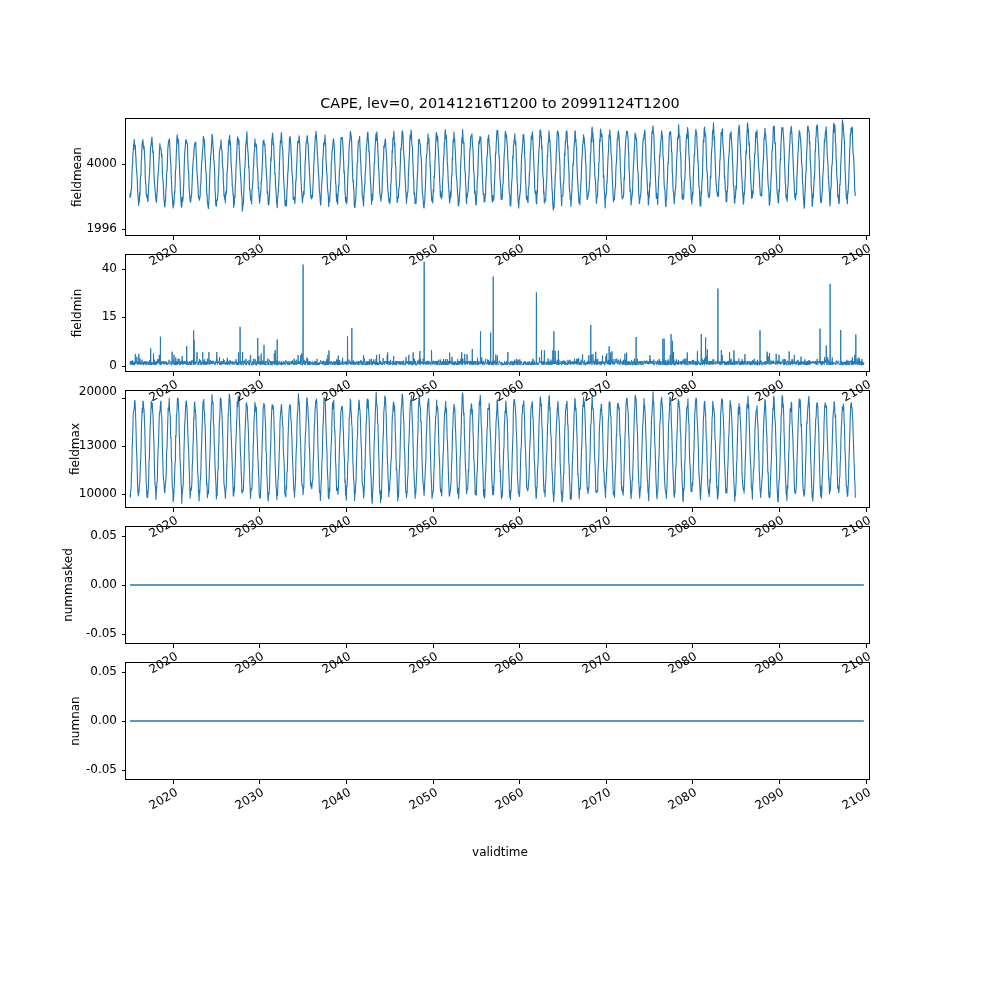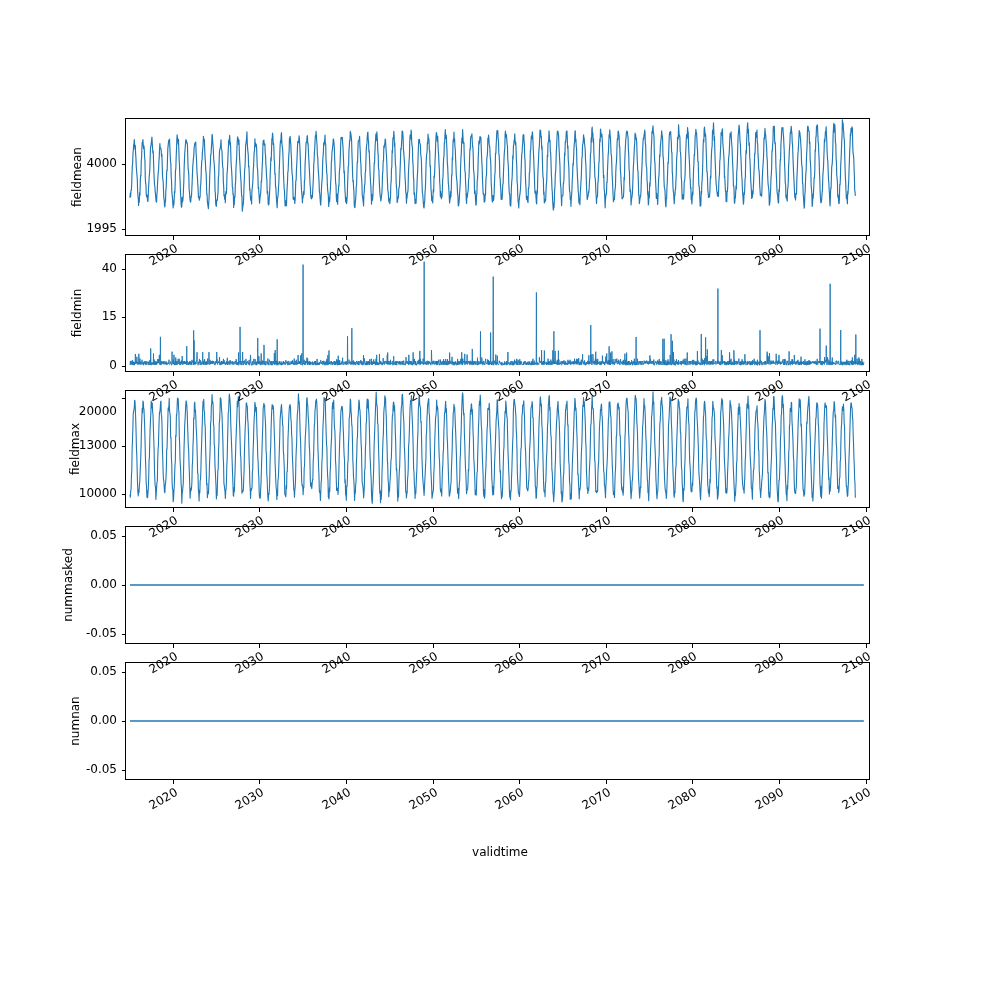--- a/index.html
+++ b/index.html
@@ -76,20 +76,21 @@
   .tick-mark {
     position: absolute;
     background: #000000;
   }
 </style>
 </head>
 <body>
 
 <div id="figure">
 
+  <div class="title">CAPE, lev=0, 20141216T1200 to 20991124T1200</div>
 
   <div class="panel" id="panel0" style="left:125px; top:118px; width:745px; height:118px;">
     <svg id="svg0" viewBox="0 0 745 118" preserveAspectRatio="none">
         <path d="M3.98 80.20L4.32 75.45L4.65 78.72L4.98 72.91L5.32 72.84L5.65 67.75L5.98 56.39L6.32 47.95L6.65 45.49L6.98 35.10L7.32 31.77L7.65 26.65L7.98 25.07L8.32 20.99L8.65 27.75L8.98 30.77L9.32 26.74L9.65 35.50L9.98 40.26L10.32 48.83L10.65 52.63L10.98 57.18L11.31 60.61L11.65 72.95L11.98 78.57L12.31 80.54L12.65 88.01L12.98 79.80L13.31 84.70L13.65 74.80L13.98 77.71L14.31 64.62L14.65 57.34L14.98 58.03L15.31 42.52L15.65 38.89L15.98 28.34L16.31 23.45L16.65 23.44L16.98 21.02L17.31 27.11L17.65 30.09L17.98 27.22L18.31 30.54L18.64 38.69L18.98 42.13L19.31 58.74L19.64 65.37L19.98 66.66L20.31 76.97L20.64 78.74L20.98 79.79L21.31 77.38L21.64 83.73L21.98 83.84L22.31 78.01L22.64 68.74L22.98 64.32L23.31 57.82L23.64 55.08L23.98 48.17L24.31 36.58L24.64 27.92L24.98 27.73L25.31 24.82L25.64 21.96L25.98 18.31L26.31 24.00L26.64 30.21L26.97 34.57L27.31 32.68L27.64 43.23L27.97 54.18L28.31 61.46L28.64 66.86L28.97 68.91L29.31 74.37L29.64 76.98L29.97 81.70L30.31 84.13L30.64 84.65L30.97 76.76L31.31 73.96L31.64 65.01L31.97 59.37L32.31 54.76L32.64 51.68L32.97 43.69L33.31 39.08L33.64 31.17L33.97 24.98L34.30 29.58L34.64 29.59L34.97 29.77L35.30 31.57L35.64 38.04L35.97 35.59L36.30 46.80L36.64 58.79L36.97 61.31L37.30 64.02L37.64 73.58L37.97 81.62L38.30 81.80L38.64 88.34L38.97 89.40L39.30 84.79L39.64 83.01L39.97 72.10L40.30 70.00L40.64 57.74L40.97 52.03L41.30 52.44L41.63 39.16L41.97 29.57L42.30 27.16L42.63 22.87L42.97 21.46L43.30 23.76L43.63 20.43L43.97 29.01L44.30 36.40L44.63 43.06L44.97 45.15L45.30 58.43L45.63 62.20L45.97 73.87L46.30 77.68L46.63 80.45L46.97 87.01L47.30 90.37L47.63 83.42L47.97 87.35L48.30 81.48L48.63 73.58L48.96 75.26L49.30 66.22L49.63 52.20L49.96 50.84L50.30 38.98L50.63 30.92L50.96 20.81L51.30 16.13L51.63 20.08L51.96 20.22L52.30 25.44L52.63 20.97L52.96 30.83L53.30 41.70L53.63 46.82L53.96 57.98L54.30 64.24L54.63 75.35L54.96 79.60L55.30 86.97L55.63 89.76L55.96 89.05L56.29 79.75L56.63 84.19L56.96 83.23L57.29 79.59L57.63 71.13L57.96 64.08L58.29 50.48L58.63 40.74L58.96 33.90L59.29 29.96L59.63 25.37L59.96 21.24L60.29 21.18L60.63 22.36L60.96 24.47L61.29 24.15L61.63 26.55L61.96 39.90L62.29 49.90L62.63 52.72L62.96 57.35L63.29 71.47L63.62 74.32L63.96 79.45L64.29 82.79L64.62 84.64L64.96 83.61L65.29 78.32L65.62 79.41L65.96 72.22L66.29 65.18L66.62 56.57L66.96 47.97L67.29 44.34L67.62 40.03L67.96 37.26L68.29 29.48L68.62 27.40L68.96 24.99L69.29 24.57L69.62 23.88L69.96 23.40L70.29 34.62L70.62 39.38L70.95 48.03L71.29 55.77L71.62 59.37L71.95 65.88L72.29 71.50L72.62 79.25L72.95 80.44L73.29 79.92L73.62 82.55L73.95 78.77L74.29 79.46L74.62 67.88L74.95 67.15L75.29 59.33L75.62 48.81L75.95 42.92L76.29 41.44L76.62 33.91L76.95 30.81L77.29 26.38L77.62 17.51L77.95 20.22L78.28 21.85L78.62 20.96L78.95 32.04L79.28 39.46L79.62 43.63L79.95 52.41L80.28 53.73L80.62 62.61L80.95 76.54L81.28 76.28L81.62 84.13L81.95 86.45L82.28 88.82L82.62 91.21L82.95 86.04L83.28 80.25L83.62 69.41L83.95 58.00L84.28 50.68L84.62 44.76L84.95 36.14L85.28 35.90L85.62 28.43L85.95 24.67L86.28 15.70L86.61 16.79L86.95 23.47L87.28 27.50L87.61 32.38L87.95 41.48L88.28 43.63L88.61 48.00L88.95 55.73L89.28 73.06L89.61 75.25L89.95 85.91L90.28 88.48L90.61 88.64L90.95 82.43L91.28 82.90L91.61 82.55L91.95 77.89L92.28 74.83L92.61 59.61L92.95 57.62L93.28 46.88L93.61 35.68L93.94 31.31L94.28 30.21L94.61 28.90L94.94 26.01L95.28 21.19L95.61 30.27L95.94 30.85L96.28 32.55L96.61 43.28L96.94 49.10L97.28 49.58L97.61 64.13L97.94 68.70L98.28 78.24L98.61 77.86L98.94 81.64L99.28 77.11L99.61 85.22L99.94 76.08L100.28 73.53L100.61 76.13L100.94 70.47L101.27 55.70L101.61 52.88L101.94 46.65L102.27 37.05L102.61 29.69L102.94 21.70L103.27 26.66L103.61 20.69L103.94 16.68L104.27 23.21L104.61 23.81L104.94 29.07L105.27 42.50L105.61 48.52L105.94 52.97L106.27 59.32L106.61 68.99L106.94 69.40L107.27 76.84L107.61 76.33L107.94 89.95L108.27 81.84L108.60 87.01L108.94 78.42L109.27 79.54L109.60 67.24L109.94 63.71L110.27 50.51L110.60 44.31L110.94 39.12L111.27 29.09L111.60 21.83L111.94 18.17L112.27 21.05L112.60 20.17L112.94 25.95L113.27 21.53L113.60 32.15L113.94 41.24L114.27 46.37L114.60 53.10L114.94 58.53L115.27 62.50L115.60 70.62L115.93 78.41L116.27 78.44L116.60 93.81L116.93 90.74L117.27 87.93L117.60 86.79L117.93 81.70L118.27 69.90L118.60 62.21L118.93 51.65L119.27 49.32L119.60 42.14L119.93 26.55L120.27 25.47L120.60 22.31L120.93 18.92L121.27 12.92L121.60 24.62L121.93 29.84L122.27 33.42L122.60 36.58L122.93 48.87L123.26 48.12L123.60 56.41L123.93 71.94L124.26 71.14L124.60 77.10L124.93 80.94L125.26 83.19L125.60 78.97L125.93 86.47L126.26 73.35L126.60 70.17L126.93 66.86L127.26 62.31L127.60 51.34L127.93 48.50L128.26 38.34L128.60 33.36L128.93 31.46L129.26 20.14L129.60 28.06L129.93 24.61L130.26 25.96L130.59 25.86L130.93 28.58L131.26 38.45L131.59 48.66L131.93 51.08L132.26 58.17L132.59 70.56L132.93 69.45L133.26 75.60L133.59 80.01L133.93 85.54L134.26 81.93L134.59 78.05L134.93 76.31L135.26 72.63L135.59 63.05L135.93 63.74L136.26 56.13L136.59 48.00L136.93 41.31L137.26 27.44L137.59 22.08L137.92 23.26L138.26 21.52L138.59 26.32L138.92 25.13L139.26 25.50L139.59 34.21L139.92 37.10L140.26 45.87L140.59 50.89L140.92 58.44L141.26 62.18L141.59 75.49L141.92 73.25L142.26 76.80L142.59 86.58L142.92 87.40L143.26 86.89L143.59 81.16L143.92 76.33L144.26 68.16L144.59 55.81L144.92 49.22L145.26 39.19L145.59 42.28L145.92 31.65L146.25 20.01L146.59 20.17L146.92 14.37L147.25 17.02L147.59 26.00L147.92 24.35L148.25 28.48L148.59 41.20L148.92 43.84L149.25 56.28L149.59 55.39L149.92 69.21L150.25 69.23L150.59 76.42L150.92 81.56L151.25 86.43L151.59 90.25L151.92 80.02L152.25 79.78L152.59 75.81L152.92 69.76L153.25 64.67L153.58 53.65L153.92 45.00L154.25 34.79L154.58 26.16L154.92 21.84L155.25 24.21L155.58 15.82L155.92 13.92L156.25 23.29L156.58 27.49L156.92 29.31L157.25 34.23L157.58 43.73L157.92 56.65L158.25 63.78L158.58 70.97L158.92 73.18L159.25 82.46L159.58 88.51L159.92 88.30L160.25 85.47L160.58 82.63L160.91 88.28L161.25 76.93L161.58 69.91L161.91 64.24L162.25 54.24L162.58 52.67L162.91 43.92L163.25 36.02L163.58 32.63L163.91 19.52L164.25 24.15L164.58 17.65L164.91 22.40L165.25 25.41L165.58 34.95L165.91 39.68L166.25 51.47L166.58 56.01L166.91 57.76L167.25 65.57L167.58 80.64L167.91 82.04L168.24 81.08L168.58 79.60L168.91 79.99L169.24 85.97L169.58 82.21L169.91 73.22L170.24 62.75L170.58 62.53L170.91 51.57L171.24 45.83L171.58 37.89L171.91 29.38L172.24 22.71L172.58 24.10L172.91 24.14L173.24 21.35L173.58 17.15L173.91 20.37L174.24 27.05L174.58 34.23L174.91 43.96L175.24 56.17L175.57 64.03L175.91 70.83L176.24 75.47L176.57 78.96L176.91 85.23L177.24 79.17L177.57 80.19L177.91 75.22L178.24 73.26L178.57 76.62L178.91 62.54L179.24 62.12L179.57 45.44L179.91 40.53L180.24 31.91L180.57 23.64L180.91 23.88L181.24 23.19L181.57 17.20L181.91 17.00L182.24 25.41L182.57 24.80L182.90 32.99L183.24 39.90L183.57 45.98L183.90 52.79L184.24 59.27L184.57 66.61L184.90 70.17L185.24 78.20L185.57 80.23L185.90 81.22L186.24 78.02L186.57 80.08L186.90 79.55L187.24 73.02L187.57 66.36L187.90 60.32L188.24 46.24L188.57 43.44L188.90 34.15L189.24 29.83L189.57 22.70L189.90 16.74L190.23 17.82L190.57 12.43L190.90 17.25L191.23 22.06L191.57 26.50L191.90 37.54L192.23 38.18L192.57 47.62L192.90 54.26L193.23 57.79L193.57 64.03L193.90 74.07L194.23 75.26L194.57 80.21L194.90 85.49L195.23 87.71L195.57 81.80L195.90 73.52L196.23 65.91L196.57 63.15L196.90 56.99L197.23 43.47L197.56 37.88L197.90 33.93L198.23 24.23L198.56 26.78L198.90 24.65L199.23 21.80L199.56 16.29L199.90 24.62L200.23 25.36L200.56 42.01L200.90 46.46L201.23 54.77L201.56 56.00L201.90 67.03L202.23 72.54L202.56 75.16L202.90 78.44L203.23 88.93L203.56 84.97L203.90 79.74L204.23 83.81L204.56 76.44L204.89 72.18L205.23 65.03L205.56 58.74L205.89 44.10L206.23 42.04L206.56 33.07L206.89 31.65L207.23 28.17L207.56 24.60L207.89 20.23L208.23 21.04L208.56 24.93L208.89 28.77L209.23 40.96L209.56 48.57L209.89 57.16L210.23 65.26L210.56 67.28L210.89 79.35L211.23 84.13L211.56 79.87L211.89 76.45L212.23 86.59L212.56 76.51L212.89 73.96L213.22 67.79L213.56 68.25L213.89 54.63L214.22 51.06L214.56 47.67L214.89 38.21L215.22 27.80L215.56 19.09L215.89 18.95L216.22 18.78L216.56 20.37L216.89 18.73L217.22 24.24L217.56 28.03L217.89 36.61L218.22 43.86L218.56 54.78L218.89 52.82L219.22 63.87L219.56 72.57L219.89 77.24L220.22 84.40L220.55 83.14L220.89 80.04L221.22 86.14L221.55 82.99L221.89 77.46L222.22 65.15L222.55 57.06L222.89 47.94L223.22 47.58L223.55 31.96L223.89 28.19L224.22 21.53L224.55 22.21L224.89 12.65L225.22 14.21L225.55 15.72L225.89 18.46L226.22 22.80L226.55 35.11L226.89 44.78L227.22 56.46L227.55 63.89L227.88 62.28L228.22 70.63L228.55 73.50L228.88 87.79L229.22 89.63L229.55 90.16L229.88 85.05L230.22 82.25L230.55 77.52L230.88 68.44L231.22 67.44L231.55 53.33L231.88 43.48L232.22 43.84L232.55 31.00L232.88 22.65L233.22 22.40L233.55 21.76L233.88 21.07L234.22 17.52L234.55 27.56L234.88 32.57L235.21 42.43L235.55 46.06L235.88 57.02L236.21 60.33L236.55 65.70L236.88 77.97L237.21 78.73L237.55 82.44L237.88 84.64L238.21 88.51L238.55 76.92L238.88 73.81L239.21 67.47L239.55 66.35L239.88 54.56L240.21 53.56L240.55 43.08L240.88 31.65L241.21 26.81L241.55 25.47L241.88 18.70L242.21 14.28L242.54 13.38L242.88 20.99L243.21 22.87L243.54 33.60L243.88 32.01L244.21 41.36L244.54 50.32L244.88 58.06L245.21 64.86L245.54 68.76L245.88 77.56L246.21 86.65L246.54 76.81L246.88 80.92L247.21 82.67L247.54 77.98L247.88 68.44L248.21 63.83L248.54 55.52L248.88 44.47L249.21 44.97L249.54 34.48L249.87 26.39L250.21 21.63L250.54 15.24L250.87 21.93L251.21 18.01L251.54 13.14L251.87 17.97L252.21 23.94L252.54 33.63L252.87 36.09L253.21 50.51L253.54 51.30L253.87 61.85L254.21 68.90L254.54 74.59L254.87 78.84L255.21 79.70L255.54 83.46L255.87 81.07L256.21 77.49L256.54 76.16L256.87 68.94L257.20 56.38L257.54 52.74L257.87 42.96L258.20 42.37L258.54 27.38L258.87 29.54L259.20 26.71L259.54 24.79L259.87 20.44L260.20 21.15L260.54 27.42L260.87 33.00L261.20 37.37L261.54 45.34L261.87 56.46L262.20 64.94L262.54 72.83L262.87 74.13L263.20 78.52L263.54 84.23L263.87 80.78L264.20 82.63L264.53 86.25L264.87 82.10L265.20 79.87L265.53 65.86L265.87 64.38L266.20 50.59L266.53 49.11L266.87 31.70L267.20 34.33L267.53 21.24L267.87 18.63L268.20 19.93L268.53 12.44L268.87 17.33L269.20 27.77L269.53 24.17L269.87 38.86L270.20 47.17L270.53 48.37L270.87 63.95L271.20 69.55L271.53 71.95L271.87 84.94L272.20 84.11L272.53 79.77L272.86 80.77L273.20 79.51L273.53 71.17L273.86 69.47L274.20 68.16L274.53 59.39L274.86 50.85L275.20 42.11L275.53 29.90L275.86 31.55L276.20 26.46L276.53 21.51L276.86 12.27L277.20 12.34L277.53 13.92L277.86 19.14L278.20 30.95L278.53 34.49L278.86 39.59L279.20 43.51L279.53 53.28L279.86 60.71L280.19 65.46L280.53 75.04L280.86 75.40L281.19 85.72L281.53 80.53L281.86 80.07L282.19 74.73L282.53 74.70L282.86 71.02L283.19 54.81L283.53 48.56L283.86 42.27L284.19 38.00L284.53 22.55L284.86 16.33L285.19 17.91L285.53 20.37L285.86 11.27L286.19 14.38L286.53 23.94L286.86 27.75L287.19 28.29L287.52 42.88L287.86 46.55L288.19 58.35L288.52 62.33L288.86 76.73L289.19 74.82L289.52 79.60L289.86 86.07L290.19 85.24L290.52 81.64L290.86 85.73L291.19 76.22L291.52 74.23L291.86 64.34L292.19 57.03L292.52 51.34L292.86 38.71L293.19 29.16L293.52 21.03L293.86 22.34L294.19 20.73L294.52 24.29L294.85 25.07L295.19 26.67L295.52 36.65L295.85 37.96L296.19 41.92L296.52 56.18L296.85 66.02L297.19 75.67L297.52 76.53L297.85 81.44L298.19 86.01L298.52 89.82L298.85 90.43L299.19 85.35L299.52 83.69L299.85 74.24L300.19 70.42L300.52 60.56L300.85 46.54L301.19 39.70L301.52 35.18L301.85 33.96L302.18 23.93L302.52 25.21L302.85 15.23L303.18 20.03L303.52 19.37L303.85 22.52L304.18 32.11L304.52 32.47L304.85 48.36L305.18 47.30L305.52 62.13L305.85 72.38L306.18 75.29L306.52 83.17L306.85 79.17L307.18 82.05L307.52 85.41L307.85 77.49L308.18 71.51L308.52 74.24L308.85 58.07L309.18 59.42L309.51 53.56L309.85 42.80L310.18 36.36L310.51 25.17L310.85 18.05L311.18 13.77L311.51 14.68L311.85 18.62L312.18 22.83L312.51 17.67L312.85 26.29L313.18 32.81L313.51 37.31L313.85 46.44L314.18 51.34L314.51 63.86L314.85 68.20L315.18 78.92L315.51 73.48L315.85 77.00L316.18 81.18L316.51 76.33L316.84 79.47L317.18 72.74L317.51 61.42L317.84 59.03L318.18 46.43L318.51 40.20L318.84 37.25L319.18 24.04L319.51 24.38L319.84 15.46L320.18 10.75L320.51 19.71L320.84 16.28L321.18 16.60L321.51 25.17L321.84 31.97L322.18 44.46L322.51 47.81L322.84 55.88L323.18 65.17L323.51 68.39L323.84 73.89L324.17 79.96L324.51 85.45L324.84 81.67L325.17 81.00L325.51 73.80L325.84 79.01L326.17 70.59L326.51 56.74L326.84 57.02L327.17 39.24L327.51 41.76L327.84 25.27L328.17 20.66L328.51 23.14L328.84 13.39L329.17 21.44L329.51 19.99L329.84 28.47L330.17 30.99L330.51 41.15L330.84 48.25L331.17 56.68L331.51 61.11L331.84 63.00L332.17 69.79L332.50 76.78L332.84 78.21L333.17 88.33L333.50 88.14L333.84 85.98L334.17 81.89L334.50 75.30L334.84 70.40L335.17 64.68L335.50 49.06L335.84 40.01L336.17 35.03L336.50 25.66L336.84 19.23L337.17 24.31L337.50 10.79L337.84 16.96L338.17 24.49L338.50 23.57L338.84 24.07L339.17 38.24L339.50 45.75L339.83 53.12L340.17 53.99L340.50 64.78L340.83 69.73L341.17 82.29L341.50 86.00L341.83 76.01L342.17 79.75L342.50 76.03L342.83 74.15L343.17 72.08L343.50 61.42L343.83 60.35L344.17 52.30L344.50 39.78L344.83 30.48L345.17 31.19L345.50 19.92L345.83 17.89L346.17 17.39L346.50 17.19L346.83 15.08L347.16 21.92L347.50 27.73L347.83 29.01L348.16 36.65L348.50 52.64L348.83 54.13L349.16 59.03L349.50 75.77L349.83 72.56L350.16 74.73L350.50 82.28L350.83 87.60L351.16 86.92L351.50 77.67L351.83 76.04L352.16 62.79L352.50 60.52L352.83 53.77L353.16 40.36L353.50 32.41L353.83 22.37L354.16 25.51L354.49 24.03L354.83 18.05L355.16 17.95L355.49 20.17L355.83 18.94L356.16 28.47L356.49 36.57L356.83 44.53L357.16 50.22L357.49 63.12L357.83 70.11L358.16 76.42L358.49 76.81L358.83 76.03L359.16 84.62L359.49 81.60L359.83 83.93L360.16 77.04L360.49 77.67L360.83 62.68L361.16 58.71L361.49 56.91L361.82 39.17L362.16 38.15L362.49 33.47L362.82 19.58L363.16 22.54L363.49 16.24L363.82 19.17L364.16 25.84L364.49 27.40L364.82 29.55L365.16 38.43L365.49 41.09L365.82 46.55L366.16 64.55L366.49 69.56L366.82 78.80L367.16 83.26L367.49 84.51L367.82 77.77L368.16 82.58L368.49 82.88L368.82 80.72L369.15 75.05L369.49 64.30L369.82 56.26L370.15 53.28L370.49 34.77L370.82 35.30L371.15 26.58L371.49 20.27L371.82 12.76L372.15 11.61L372.49 14.75L372.82 11.99L373.15 20.77L373.49 21.93L373.82 35.13L374.15 36.93L374.49 43.10L374.82 58.57L375.15 61.06L375.49 68.05L375.82 71.91L376.15 81.91L376.48 78.03L376.82 76.80L377.15 81.68L377.48 72.84L377.82 66.23L378.15 66.00L378.48 54.46L378.82 46.46L379.15 37.82L379.48 32.46L379.82 29.51L380.15 15.50L380.48 12.28L380.82 17.41L381.15 18.77L381.48 15.95L381.82 21.10L382.15 25.84L382.48 27.09L382.82 40.95L383.15 44.73L383.48 50.96L383.81 64.42L384.15 72.77L384.48 76.54L384.81 76.67L385.15 87.01L385.48 88.54L385.81 88.42L386.15 79.93L386.48 68.81L386.81 63.38L387.15 60.13L387.48 50.30L387.81 37.09L388.15 40.39L388.48 27.48L388.81 26.10L389.15 21.65L389.48 21.45L389.81 15.03L390.15 22.61L390.48 26.23L390.81 23.41L391.14 31.95L391.48 42.11L391.81 47.55L392.14 64.29L392.48 66.31L392.81 77.54L393.14 83.48L393.48 85.75L393.81 90.47L394.14 82.59L394.48 81.14L394.81 77.47L395.14 75.74L395.48 71.39L395.81 65.44L396.14 54.45L396.48 44.27L396.81 35.23L397.14 34.66L397.48 27.47L397.81 24.73L398.14 16.29L398.48 18.52L398.81 15.88L399.14 22.42L399.47 25.96L399.81 38.88L400.14 42.78L400.47 57.89L400.81 65.76L401.14 71.95L401.47 80.69L401.81 82.11L402.14 78.76L402.47 80.49L402.81 84.57L403.14 84.91L403.47 70.80L403.81 70.59L404.14 66.54L404.47 54.47L404.81 54.01L405.14 43.94L405.47 31.82L405.81 31.52L406.14 22.63L406.47 17.34L406.80 20.16L407.14 16.90L407.47 12.98L407.80 16.77L408.14 24.68L408.47 33.62L408.80 39.94L409.14 50.08L409.47 56.47L409.80 69.37L410.14 75.57L410.47 73.34L410.80 74.51L411.14 79.79L411.47 85.30L411.80 86.35L412.14 72.44L412.47 75.45L412.80 61.47L413.14 51.55L413.47 44.79L413.80 36.37L414.13 30.16L414.47 27.58L414.80 18.47L415.13 11.30L415.47 11.44L415.80 12.03L416.13 18.83L416.47 17.65L416.80 30.57L417.13 27.39L417.47 38.96L417.80 52.40L418.13 59.52L418.47 59.91L418.80 76.53L419.13 74.10L419.47 85.37L419.80 81.59L420.13 84.33L420.47 81.68L420.80 82.75L421.13 73.90L421.46 66.14L421.80 63.78L422.13 52.86L422.46 36.90L422.80 38.32L423.13 25.00L423.46 23.45L423.80 22.43L424.13 11.92L424.46 16.51L424.80 22.89L425.13 21.69L425.46 32.69L425.80 34.42L426.13 43.13L426.46 55.21L426.80 60.94L427.13 71.06L427.46 74.12L427.80 83.02L428.13 88.39L428.46 92.65L428.79 85.84L429.13 90.43L429.46 83.61L429.79 72.09L430.13 68.44L430.46 56.34L430.79 53.81L431.13 46.16L431.46 32.85L431.79 28.22L432.13 19.07L432.46 13.03L432.79 12.27L433.13 12.74L433.46 14.81L433.79 17.67L434.13 28.02L434.46 34.42L434.79 41.09L435.13 47.61L435.46 62.77L435.79 68.12L436.12 70.24L436.46 79.80L436.79 88.26L437.12 78.48L437.46 78.42L437.79 78.13L438.12 77.63L438.46 65.41L438.79 65.27L439.12 61.27L439.46 45.63L439.79 34.51L440.12 37.00L440.46 23.06L440.79 23.76L441.12 19.96L441.46 12.90L441.79 16.84L442.12 12.03L442.46 19.17L442.79 29.65L443.12 27.38L443.45 41.98L443.79 45.29L444.12 52.71L444.45 67.73L444.79 73.77L445.12 74.37L445.45 81.90L445.79 79.40L446.12 88.86L446.45 81.61L446.79 77.65L447.12 71.96L447.45 61.99L447.79 57.65L448.12 45.34L448.45 47.26L448.79 40.00L449.12 31.29L449.45 24.86L449.79 24.01L450.12 12.87L450.45 12.02L450.78 22.59L451.12 20.22L451.45 28.03L451.78 29.56L452.12 46.74L452.45 53.02L452.78 61.17L453.12 65.91L453.45 74.01L453.78 76.40L454.12 85.35L454.45 80.34L454.78 82.66L455.12 87.29L455.45 76.12L455.78 71.50L456.12 64.99L456.45 60.03L456.78 50.10L457.12 39.37L457.45 38.98L457.78 26.06L458.12 25.50L458.45 23.06L458.78 16.14L459.11 19.02L459.45 19.39L459.78 25.39L460.11 27.74L460.45 31.86L460.78 43.20L461.11 45.92L461.45 58.01L461.78 69.37L462.11 75.89L462.45 81.90L462.78 80.63L463.11 78.89L463.45 77.61L463.78 73.75L464.11 74.64L464.45 69.81L464.78 62.29L465.11 59.61L465.45 45.03L465.78 34.68L466.11 34.36L466.44 19.20L466.78 23.35L467.11 10.36L467.44 8.15L467.78 17.86L468.11 13.98L468.44 23.32L468.78 19.95L469.11 32.95L469.44 41.84L469.78 46.01L470.11 58.85L470.44 60.15L470.78 64.16L471.11 73.71L471.44 78.84L471.78 85.81L472.11 79.40L472.44 79.33L472.78 78.41L473.11 65.78L473.44 62.91L473.77 57.41L474.11 44.75L474.44 43.24L474.77 29.24L475.11 20.16L475.44 22.91L475.77 10.19L476.11 12.87L476.44 16.02L476.77 18.14L477.11 15.23L477.44 18.85L477.77 27.26L478.11 34.76L478.44 48.67L478.77 59.81L479.11 57.30L479.44 71.09L479.77 73.20L480.11 81.15L480.44 90.38L480.77 81.97L481.10 78.85L481.44 76.05L481.77 76.48L482.10 64.42L482.44 64.54L482.77 52.78L483.10 44.82L483.44 36.91L483.77 33.05L484.10 23.15L484.44 15.87L484.77 18.78L485.10 11.11L485.44 16.86L485.77 19.40L486.10 27.65L486.44 36.41L486.77 37.05L487.10 45.79L487.44 56.45L487.77 63.02L488.10 70.44L488.43 78.29L488.77 84.24L489.10 80.87L489.43 81.66L489.77 82.01L490.10 74.69L490.43 70.64L490.77 69.60L491.10 54.19L491.43 47.57L491.77 43.86L492.10 36.34L492.43 23.69L492.77 19.70L493.10 20.97L493.43 12.81L493.77 12.31L494.10 15.33L494.43 17.92L494.77 28.15L495.10 28.30L495.43 40.64L495.76 52.80L496.10 56.27L496.43 64.08L496.76 68.86L497.10 75.33L497.43 81.16L497.76 81.18L498.10 80.00L498.43 79.64L498.76 79.26L499.10 74.29L499.43 59.36L499.76 61.74L500.10 43.28L500.43 33.83L500.76 28.00L501.10 20.82L501.43 18.99L501.76 13.78L502.10 12.27L502.43 13.23L502.76 12.94L503.09 16.81L503.43 18.86L503.76 31.34L504.09 35.51L504.43 50.96L504.76 53.86L505.09 66.76L505.43 74.02L505.76 71.78L506.09 75.33L506.43 87.41L506.76 82.74L507.09 80.50L507.43 78.75L507.76 75.64L508.09 67.69L508.43 56.67L508.76 48.17L509.09 43.69L509.43 35.26L509.76 28.57L510.09 24.78L510.42 14.36L510.76 17.98L511.09 16.05L511.42 20.52L511.76 19.60L512.09 23.92L512.42 34.78L512.76 44.85L513.09 52.08L513.42 53.62L513.76 64.22L514.09 77.86L514.42 77.41L514.76 86.11L515.09 83.24L515.42 80.48L515.76 79.37L516.09 78.15L516.42 72.46L516.76 59.89L517.09 53.36L517.42 46.96L517.76 36.82L518.09 29.91L518.42 22.98L518.75 19.42L519.09 20.52L519.42 16.01L519.75 15.36L520.09 11.19L520.42 13.57L520.75 25.13L521.09 26.76L521.42 43.24L521.75 48.46L522.09 49.36L522.42 62.27L522.75 65.59L523.09 76.84L523.42 77.55L523.75 87.48L524.09 85.23L524.42 73.87L524.75 80.04L525.09 64.96L525.42 68.46L525.75 60.58L526.08 49.97L526.42 42.43L526.75 29.14L527.08 23.84L527.42 12.49L527.75 14.76L528.08 9.88L528.42 6.86L528.75 13.49L529.08 14.72L529.42 18.40L529.75 34.48L530.08 42.28L530.42 45.13L530.75 56.83L531.08 64.81L531.42 71.16L531.75 80.91L532.08 75.33L532.42 79.08L532.75 79.12L533.08 86.83L533.41 79.93L533.75 69.28L534.08 60.43L534.41 57.57L534.75 48.85L535.08 36.55L535.41 38.24L535.75 28.32L536.08 25.06L536.41 21.13L536.75 18.30L537.08 11.99L537.41 15.53L537.75 17.17L538.08 22.00L538.41 37.47L538.75 39.32L539.08 47.31L539.41 61.77L539.75 69.18L540.08 70.69L540.41 72.62L540.74 80.31L541.08 87.88L541.41 89.42L541.74 80.91L542.08 81.20L542.41 69.14L542.74 64.90L543.08 53.69L543.41 44.23L543.74 45.37L544.08 36.10L544.41 25.86L544.74 17.18L545.08 13.91L545.41 15.10L545.74 12.69L546.08 12.72L546.41 18.41L546.74 22.68L547.08 33.52L547.41 34.37L547.74 54.34L548.07 57.14L548.41 68.19L548.74 73.81L549.07 74.80L549.41 81.57L549.74 86.19L550.07 78.74L550.41 77.62L550.74 71.62L551.07 71.23L551.41 62.87L551.74 56.21L552.07 42.13L552.41 36.19L552.74 32.77L553.07 18.71L553.41 20.65L553.74 19.63L554.07 5.86L554.41 12.18L554.74 17.76L555.07 16.74L555.40 18.79L555.74 33.20L556.07 34.27L556.40 40.78L556.74 59.55L557.07 62.63L557.40 73.10L557.74 81.52L558.07 76.86L558.40 80.23L558.74 79.97L559.07 81.57L559.40 75.24L559.74 63.68L560.07 63.33L560.40 60.26L560.74 51.84L561.07 37.54L561.40 29.75L561.74 21.46L562.07 15.92L562.40 19.91L562.73 18.26L563.07 8.68L563.40 12.77L563.73 13.37L564.07 24.94L564.40 34.89L564.73 40.03L565.07 46.11L565.40 58.60L565.73 61.52L566.07 70.39L566.40 69.43L566.73 82.16L567.07 81.77L567.40 86.32L567.73 79.57L568.07 74.21L568.40 77.27L568.73 64.71L569.07 52.02L569.40 46.68L569.73 36.16L570.06 37.00L570.40 27.64L570.73 16.80L571.06 15.90L571.40 10.41L571.73 13.69L572.06 13.78L572.40 19.60L572.73 28.30L573.06 31.65L573.40 43.21L573.73 43.17L574.06 55.78L574.40 68.14L574.73 68.34L575.06 74.06L575.40 81.68L575.73 88.66L576.06 79.31L576.40 87.90L576.73 73.54L577.06 76.40L577.39 64.95L577.73 61.95L578.06 54.32L578.39 40.95L578.73 25.38L579.06 20.70L579.39 23.45L579.73 10.13L580.06 8.20L580.39 12.59L580.73 17.45L581.06 14.96L581.39 19.40L581.73 31.21L582.06 40.66L582.39 53.35L582.73 53.33L583.06 60.20L583.39 72.11L583.73 75.31L584.06 79.71L584.39 79.76L584.73 78.90L585.06 79.20L585.39 74.64L585.72 65.17L586.06 58.04L586.39 60.07L586.72 44.66L587.06 35.21L587.39 29.52L587.72 27.72L588.06 12.93L588.39 11.02L588.72 14.90L589.06 3.97L589.39 11.44L589.72 21.78L590.06 17.78L590.39 30.97L590.72 41.92L591.06 50.40L591.39 59.37L591.72 65.97L592.06 68.32L592.39 73.71L592.72 75.02L593.05 78.16L593.39 74.53L593.72 75.37L594.05 78.66L594.39 64.55L594.72 59.25L595.05 56.72L595.39 42.51L595.72 40.69L596.05 32.02L596.39 25.70L596.72 13.73L597.05 16.65L597.39 15.55L597.72 11.14L598.05 10.01L598.39 23.94L598.72 27.71L599.05 32.36L599.39 36.68L599.72 43.75L600.05 59.51L600.38 58.60L600.72 66.00L601.05 73.36L601.38 73.02L601.72 83.97L602.05 83.22L602.38 84.23L602.72 73.29L603.05 73.58L603.38 67.67L603.72 51.79L604.05 44.62L604.38 37.92L604.72 36.41L605.05 29.86L605.38 20.83L605.72 14.70L606.05 18.15L606.38 15.85L606.72 13.09L607.05 21.08L607.38 25.35L607.71 30.11L608.05 39.96L608.38 47.04L608.71 54.49L609.05 67.96L609.38 67.92L609.71 73.20L610.05 85.69L610.38 85.37L610.71 80.06L611.05 80.04L611.38 73.34L611.71 67.62L612.05 71.08L612.38 54.04L612.71 50.48L613.05 42.03L613.38 28.44L613.71 18.34L614.05 14.62L614.38 10.33L614.71 6.30L615.04 9.00L615.38 15.85L615.71 23.21L616.04 25.55L616.38 35.98L616.71 41.33L617.04 51.04L617.38 58.11L617.71 61.49L618.04 70.89L618.38 76.09L618.71 80.03L619.04 86.68L619.38 84.46L619.71 74.93L620.04 76.76L620.38 71.50L620.71 61.06L621.04 59.16L621.38 39.95L621.71 31.86L622.04 35.03L622.37 20.55L622.71 14.23L623.04 6.88L623.37 3.99L623.71 14.03L624.04 10.30L624.37 19.33L624.71 27.02L625.04 24.14L625.37 39.12L625.71 42.44L626.04 51.91L626.37 61.66L626.71 66.83L627.04 72.26L627.37 80.85L627.71 76.68L628.04 79.69L628.37 72.71L628.71 76.56L629.04 69.36L629.37 62.41L629.70 53.07L630.04 45.14L630.37 34.90L630.70 35.49L631.04 25.79L631.37 14.09L631.70 13.76L632.04 18.74L632.37 14.88L632.70 11.34L633.04 24.30L633.37 24.86L633.70 36.26L634.04 40.59L634.37 50.18L634.70 51.79L635.04 56.55L635.37 66.48L635.70 71.66L636.04 77.60L636.37 76.45L636.70 77.82L637.03 78.33L637.37 78.46L637.70 70.63L638.03 59.32L638.37 52.54L638.70 47.05L639.03 42.31L639.37 34.88L639.70 19.53L640.03 20.56L640.37 16.09L640.70 9.58L641.03 14.43L641.37 15.65L641.70 21.21L642.03 25.75L642.37 29.15L642.70 39.62L643.03 41.87L643.37 57.18L643.70 64.14L644.03 68.24L644.37 70.20L644.70 75.10L645.03 87.71L645.36 86.56L645.70 83.81L646.03 77.06L646.36 72.38L646.70 61.08L647.03 56.38L647.36 50.72L647.70 32.13L648.03 32.67L648.36 26.21L648.70 21.89L649.03 7.73L649.36 9.12L649.70 11.49L650.03 7.19L650.36 21.40L650.70 25.01L651.03 23.89L651.36 33.76L651.70 49.25L652.03 55.79L652.36 62.78L652.69 72.34L653.03 76.17L653.36 76.04L653.69 81.94L654.03 85.50L654.36 85.12L654.69 71.91L655.03 74.52L655.36 67.88L655.69 49.82L656.03 41.12L656.36 42.03L656.69 25.61L657.03 20.80L657.36 13.44L657.69 8.76L658.03 9.99L658.36 10.65L658.69 8.81L659.03 15.21L659.36 18.53L659.69 26.28L660.02 33.13L660.36 46.59L660.69 53.26L661.02 65.30L661.36 65.97L661.69 79.02L662.02 80.60L662.36 77.35L662.69 81.94L663.02 83.63L663.36 70.93L663.69 70.47L664.02 64.51L664.36 48.49L664.69 43.07L665.02 34.87L665.36 28.72L665.69 24.25L666.02 13.95L666.36 14.64L666.69 11.07L667.02 7.49L667.35 12.12L667.69 14.34L668.02 24.01L668.35 26.29L668.69 36.87L669.02 45.45L669.35 54.07L669.69 61.06L670.02 67.10L670.35 75.56L670.69 80.16L671.02 77.99L671.35 82.31L671.69 75.63L672.02 76.11L672.35 76.23L672.69 59.79L673.02 53.39L673.35 45.51L673.69 35.69L674.02 32.70L674.35 25.88L674.68 19.04L675.02 11.84L675.35 14.98L675.68 13.45L676.02 17.63L676.35 20.64L676.68 26.72L677.02 30.91L677.35 43.52L677.68 48.07L678.02 49.21L678.35 65.55L678.68 65.79L679.02 76.84L679.35 80.16L679.68 86.38L680.02 90.72L680.35 86.98L680.68 76.76L681.02 73.08L681.35 62.48L681.68 55.03L682.01 52.18L682.35 38.09L682.68 32.02L683.01 24.90L683.35 9.03L683.68 7.11L684.01 8.14L684.35 12.08L684.68 12.08L685.01 12.33L685.35 25.25L685.68 23.18L686.01 41.86L686.35 45.13L686.68 52.18L687.01 68.20L687.35 71.25L687.68 76.11L688.01 89.01L688.35 87.07L688.68 76.89L689.01 80.53L689.34 75.43L689.68 67.40L690.01 59.42L690.34 60.01L690.68 50.96L691.01 31.43L691.34 32.71L691.68 18.47L692.01 18.04L692.34 7.77L692.68 7.22L693.01 5.88L693.34 6.73L693.68 15.20L694.01 23.48L694.34 25.10L694.68 35.66L695.01 41.57L695.34 54.28L695.68 61.78L696.01 74.31L696.34 80.64L696.67 85.17L697.01 85.00L697.34 83.51L697.67 79.94L698.01 74.64L698.34 72.14L698.67 58.45L699.01 53.51L699.34 49.51L699.67 40.12L700.01 30.68L700.34 20.41L700.67 23.39L701.01 18.13L701.34 12.46L701.67 13.12L702.01 7.86L702.34 15.80L702.67 22.75L703.01 33.39L703.34 39.89L703.67 43.14L704.01 50.57L704.34 60.80L704.67 64.16L705.00 70.67L705.34 76.16L705.67 84.84L706.00 88.37L706.34 76.95L706.67 70.50L707.00 70.32L707.34 57.40L707.67 47.92L708.00 46.90L708.34 41.48L708.67 32.18L709.00 16.61L709.34 10.13L709.67 4.48L710.00 13.36L710.34 12.18L710.67 5.56L711.00 9.93L711.34 24.36L711.67 24.73L712.00 40.53L712.33 43.87L712.67 57.51L713.00 60.03L713.33 64.20L713.67 79.35L714.00 76.77L714.33 79.48L714.67 85.97L715.00 86.08L715.33 81.55L715.67 66.46L716.00 67.02L716.33 59.97L716.67 45.92L717.00 40.89L717.33 32.28L717.67 22.04L718.00 16.77L718.33 0.79L718.67 5.92L719.00 4.18L719.33 9.94L719.66 13.66L720.00 20.05L720.33 21.42L720.66 37.50L721.00 50.18L721.33 59.22L721.66 65.76L722.00 74.02L722.33 81.15L722.66 77.22L723.00 81.32L723.33 86.11L723.66 73.54L724.00 75.93L724.33 67.97L724.66 63.79L725.00 51.38L725.33 43.43L725.66 31.40L726.00 26.59L726.33 14.86L726.66 16.90L726.99 9.51L727.33 13.41L727.66 12.77L727.99 8.04L728.33 9.24L728.66 25.45L728.99 33.93L729.33 36.55L729.66 39.08L729.99 48.74L730.33 57.53L730.66 72.58L730.99 74.13L731.33 78.16" fill="none" stroke="#1f77b4" stroke-width="1.15" stroke-linejoin="round" vector-effect="non-scaling-stroke"></path>
       </svg>
   </div>
   <div class="ylabel" style="left:-3px; top:170px; width:160px;">fieldmean</div>
 
   <div class="panel" id="panel1" style="left:125px; top:254px; width:745px; height:118px;">
     <svg id="svg1" viewBox="0 0 745 118" preserveAspectRatio="none">
@@ -116,21 +117,21 @@
     <svg id="svg4" viewBox="0 0 745 118" preserveAspectRatio="none">
         <path d="M3.98 59.00L739.80 59.00" fill="none" stroke="#1f77b4" stroke-width="1.4" stroke-linejoin="round" vector-effect="non-scaling-stroke"></path>
       </svg>
   </div>
   <div class="ylabel" style="left:-5px; top:714px; width:160px;">numnan</div>
 
   <div class="xlabel" style="top:845px;">validtime</div>
 
   <div id="ticklayer">
       <div class="tick-mark" style="left:121.5px; top:229.44444444444446px; width:3.5px; height:1px;"></div>
-      <div class="ytick" style="left:47px; top:221.44444444444446px; width:70px;">1995</div>
+      <div class="ytick" style="left:47px; top:221.44444444444446px; width:70px;">1996</div>
       <div class="tick-mark" style="left:121.5px; top:163.88888888888889px; width:3.5px; height:1px;"></div>
       <div class="ytick" style="left:47px; top:155.88888888888889px; width:70px;">4000</div>
       <div class="tick-mark" style="left:172.6453488372093px; top:236px; width:1px; height:3.5px;"></div>
       <div class="xtick" style="left:110.6453488372093px; top:241px; width:62px;">2020</div>
       <div class="tick-mark" style="left:259.2732558139535px; top:236px; width:1px; height:3.5px;"></div>
       <div class="xtick" style="left:197.27325581395348px; top:241px; width:62px;">2030</div>
       <div class="tick-mark" style="left:345.9011627906977px; top:236px; width:1px; height:3.5px;"></div>
       <div class="xtick" style="left:283.9011627906977px; top:241px; width:62px;">2040</div>
       <div class="tick-mark" style="left:432.52906976744185px; top:236px; width:1px; height:3.5px;"></div>
       <div class="xtick" style="left:370.52906976744185px; top:241px; width:62px;">2050</div>
@@ -166,21 +167,21 @@
       <div class="xtick" style="left:630.4127906976744px; top:377px; width:62px;">2080</div>
       <div class="tick-mark" style="left:779.0406976744187px; top:372px; width:1px; height:3.5px;"></div>
       <div class="xtick" style="left:717.0406976744187px; top:377px; width:62px;">2090</div>
       <div class="tick-mark" style="left:865.6686046511628px; top:372px; width:1px; height:3.5px;"></div>
       <div class="xtick" style="left:803.6686046511628px; top:377px; width:62px;">2100</div>
       <div class="tick-mark" style="left:121.5px; top:494.4590163934426px; width:3.5px; height:1px;"></div>
       <div class="ytick" style="left:47px; top:486.4590163934426px; width:70px;">10000</div>
       <div class="tick-mark" style="left:121.5px; top:446.0983606557377px; width:3.5px; height:1px;"></div>
       <div class="ytick" style="left:47px; top:438.0983606557377px; width:70px;">13000</div>
       <div class="tick-mark" style="left:121.5px; top:397.73770491803276px; width:3.5px; height:1px;"></div>
-      <div class="ytick" style="left:47px; top:404px; width:70px;">20000</div>
+      <div class="ytick" style="left:47px; top:384px; width:70px;">20000</div>
       <div class="tick-mark" style="left:172.6453488372093px; top:508px; width:1px; height:3.5px;"></div>
       <div class="xtick" style="left:110.6453488372093px; top:513px; width:62px;">2020</div>
       <div class="tick-mark" style="left:259.2732558139535px; top:508px; width:1px; height:3.5px;"></div>
       <div class="xtick" style="left:197.27325581395348px; top:513px; width:62px;">2030</div>
       <div class="tick-mark" style="left:345.9011627906977px; top:508px; width:1px; height:3.5px;"></div>
       <div class="xtick" style="left:283.9011627906977px; top:513px; width:62px;">2040</div>
       <div class="tick-mark" style="left:432.52906976744185px; top:508px; width:1px; height:3.5px;"></div>
       <div class="xtick" style="left:370.52906976744185px; top:513px; width:62px;">2050</div>
       <div class="tick-mark" style="left:519.1569767441861px; top:508px; width:1px; height:3.5px;"></div>
       <div class="xtick" style="left:457.15697674418607px; top:513px; width:62px;">2060</div>

